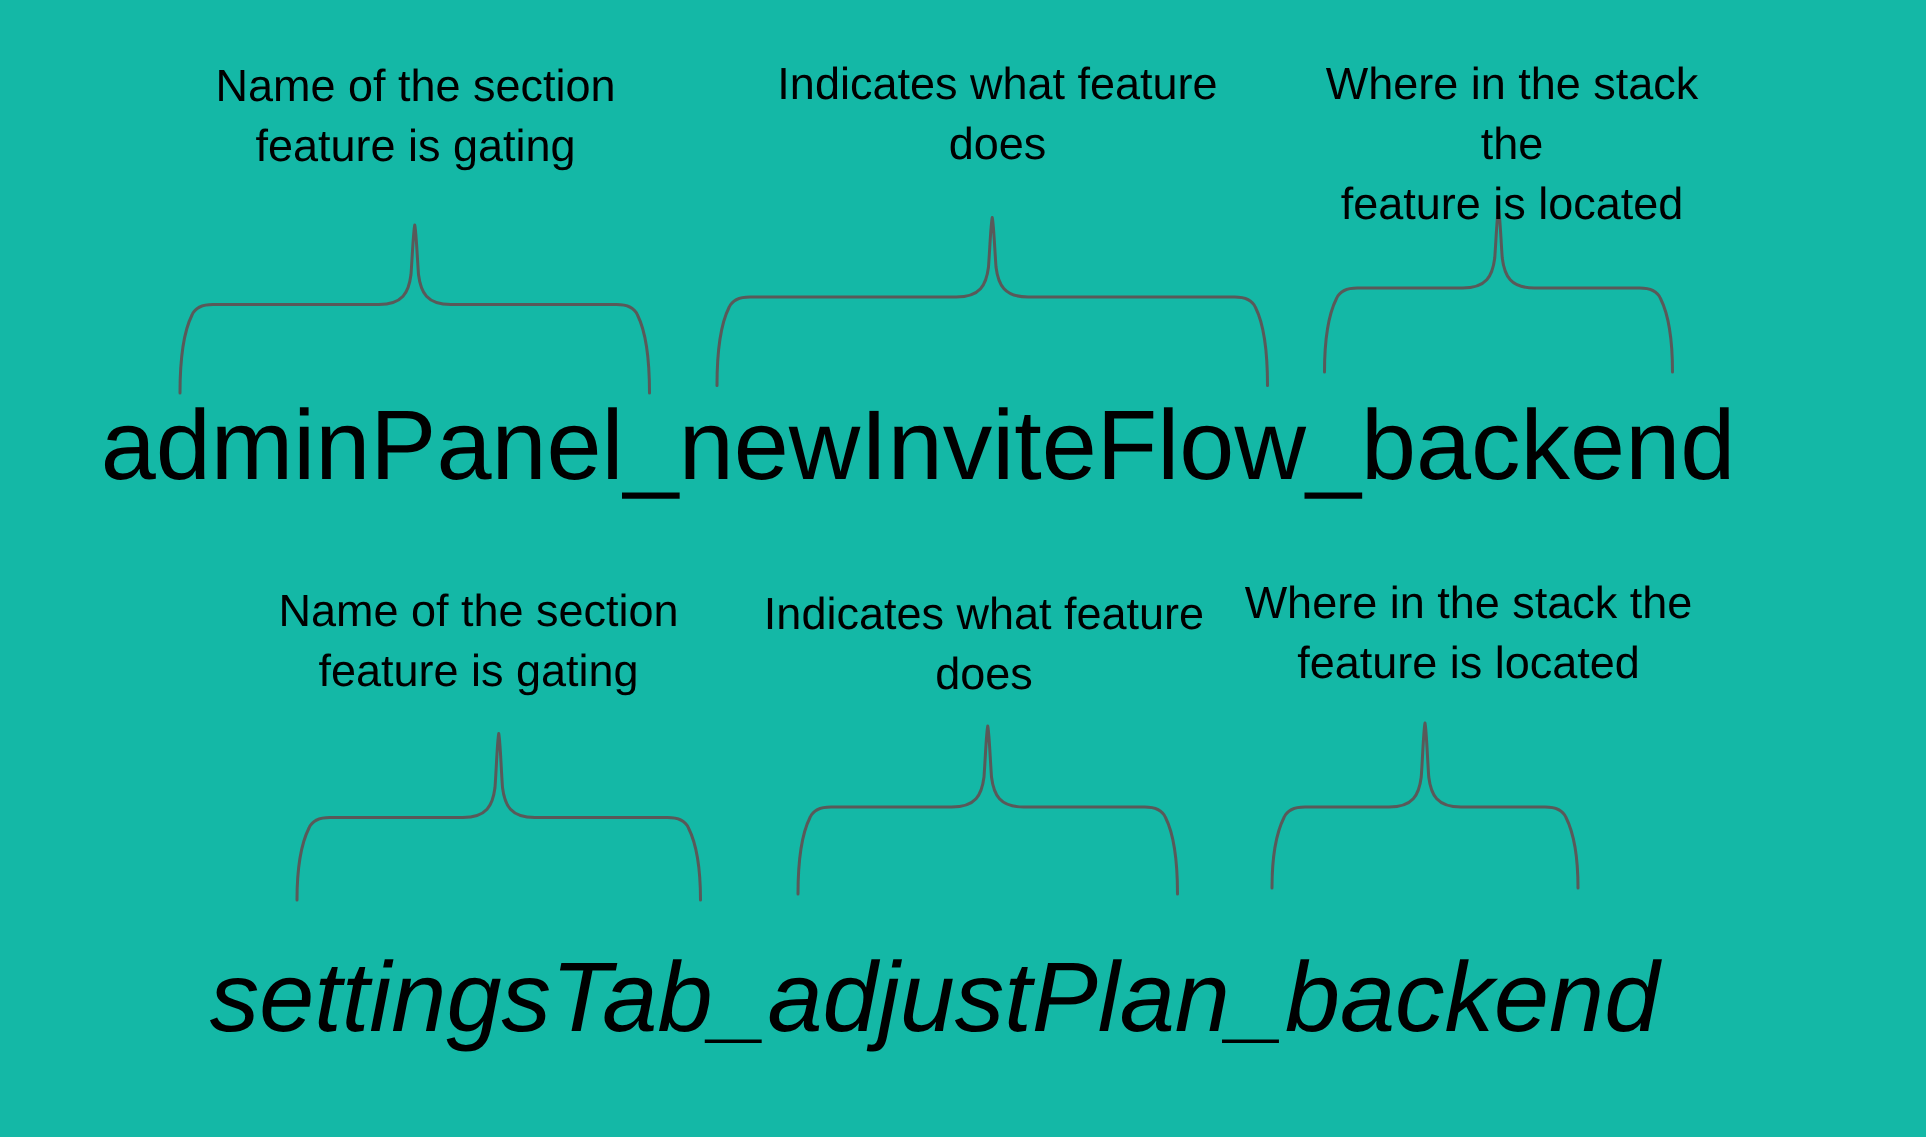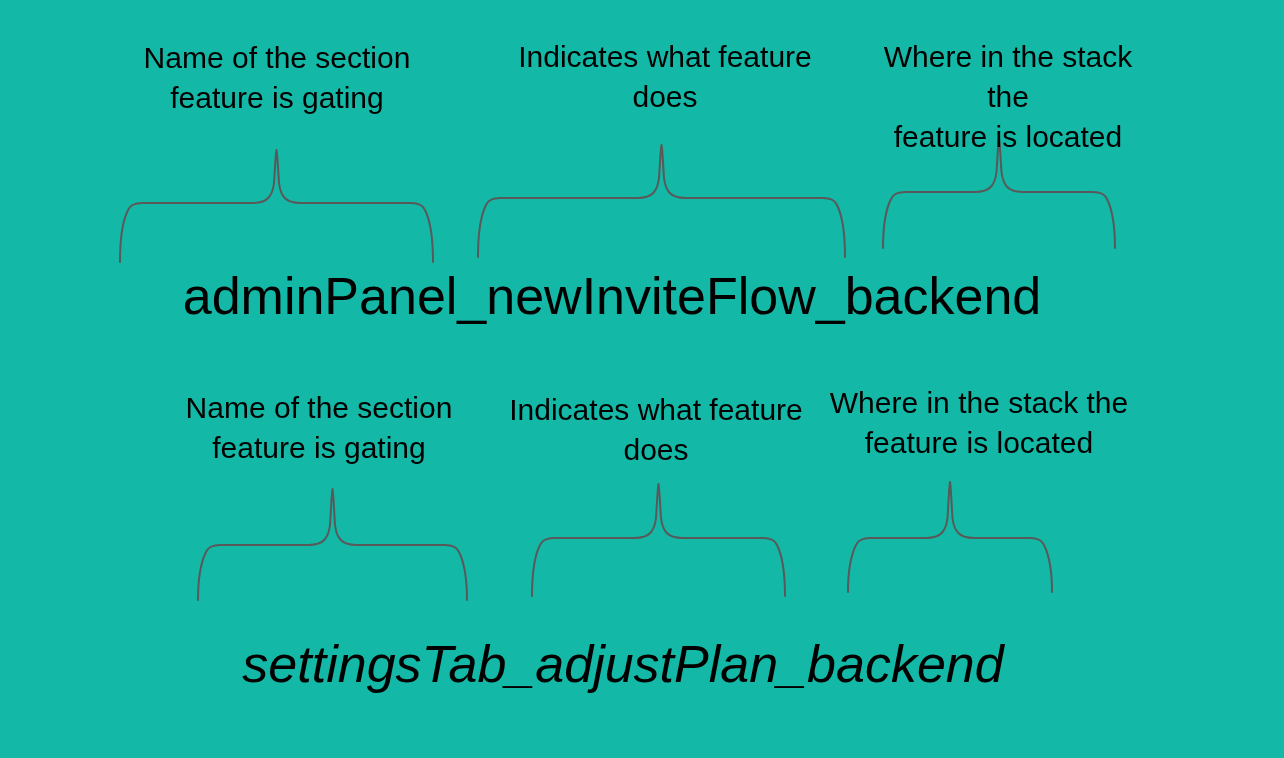--- a/index.html
+++ b/index.html
@@ -35,21 +35,21 @@
     transform: translateX(-50%);
     font-size: 30px;
     line-height: 40px;
     text-align: center;
     white-space: pre-line;
     color: #000000;
   }
   .flag-name {
     position: absolute;
     transform: translateX(-50%);
-    font-size: 52px;
+    font-size: 66px;
     line-height: 60px;
     white-space: nowrap;
     color: #000000;
   }
 </style>
 </head>
 <body>
 
 <div class="canvas">
 

